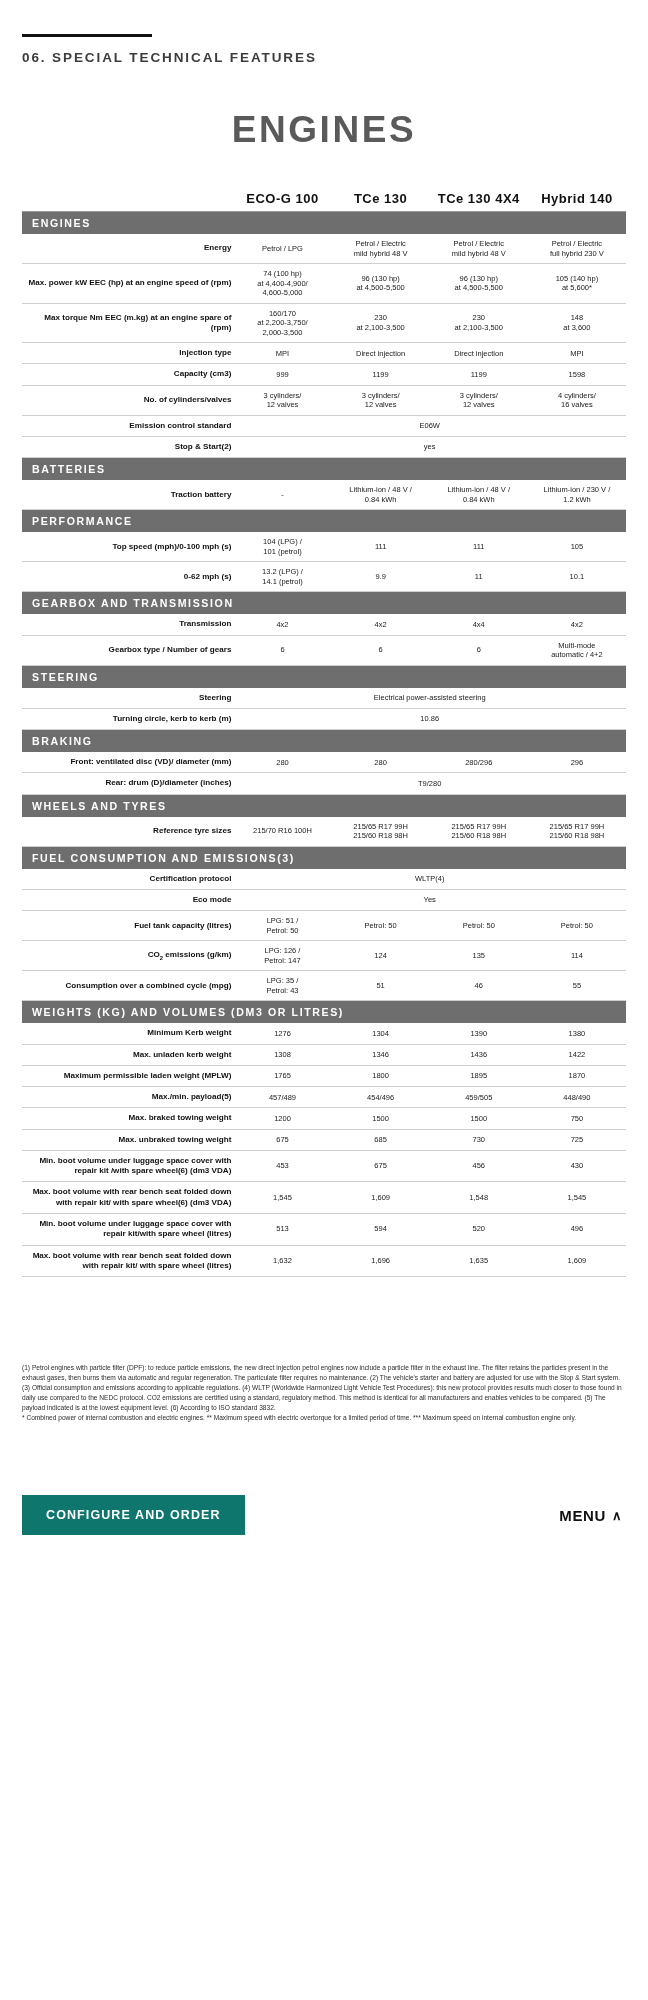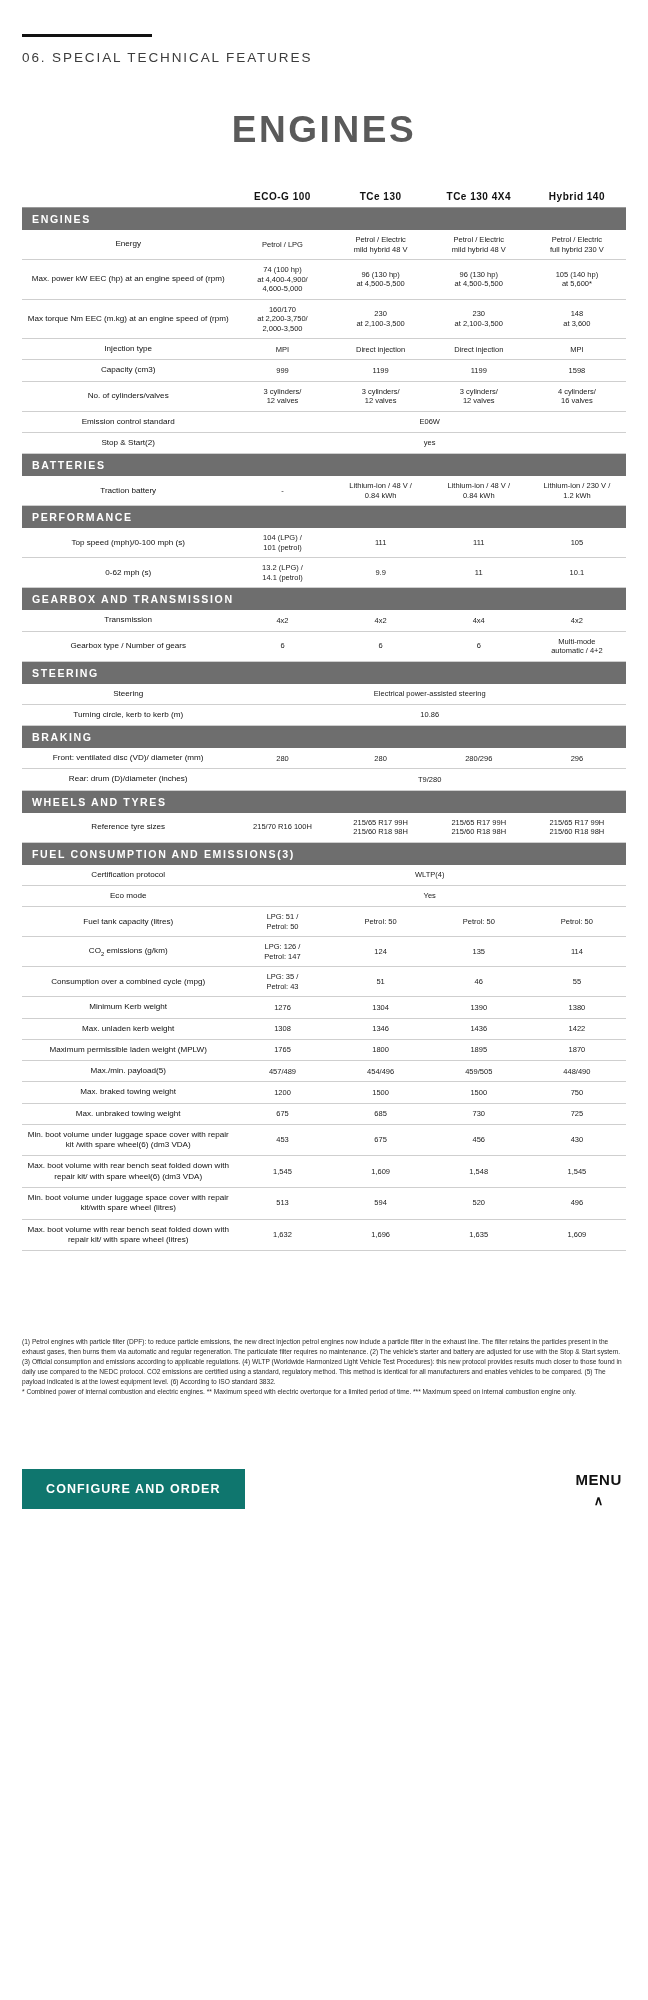--- a/index.html
+++ b/index.html
@@ -23,21 +23,21 @@
 
   
   .rule-top {
     width: 130px;
     height: 3px;
     background: #111;
     margin: 34px 0 13px 0;
   }
   .eyebrow {
     font-size: 13.5px;
-    font-weight: normal;
+    font-weight: bold;
     letter-spacing: 1.9px;
     color: #3c3c3c;
     margin: 0 0 44px 0;
     white-space: nowrap;
   }
   .page-title {
     text-align: center;
     font-size: 37px;
     font-weight: bold;
     letter-spacing: 2.6px;
@@ -49,21 +49,21 @@
   table.spec {
     width: 100%;
     border-collapse: collapse;
     table-layout: fixed;
     font-size: 7.6px;
   }
   table.spec col.c-label { width: 35%; }
   table.spec col.c-val   { width: 16.25%; }
 
   th.colhead {
-    font-size: 10px;
+    font-size: 13px;
     font-weight: bold;
     letter-spacing: 0.5px;
     color: #111;
     text-align: center;
     padding: 4px 2px 5px 2px;
     vertical-align: bottom;
     border-bottom: 1.6px solid #9a9a9a;
   }
   th.colhead.blank { border-bottom: 1.6px solid #9a9a9a; }
 
@@ -77,24 +77,24 @@
     border: none;
   }
 
   tr.row td {
     border-bottom: 1px solid #cfcfcf;
     padding: 5px 2px;
     vertical-align: middle;
     line-height: 1.27;
   }
   tr.row td.label {
-    text-align: center;
+    text-align: right;
     padding-left: 3px;
     font-size: 8.1px;
-    font-weight: normal;
+    font-weight: bold;
     color: #111;
   }
   tr.row td.val {
     text-align: center;
     font-size: 7.5px;
     color: #1a1a1a;
     font-weight: normal;
   }
   tr.row td.val.span {
     text-align: center;
@@ -133,21 +133,20 @@
   .menu {
     font-size: 15px;
     font-weight: bold;
     letter-spacing: 0.6px;
     color: #111;
     display: flex;
     align-items: center;
     gap: 6px;
     cursor: pointer;
     padding-right: 4px;
-    flex-direction: column;
   }
   .chev { font-size: 13px; line-height: 1; }
 </style>
 </head>
 <body>
 
 <div class="page">
 
   <div class="rule-top"></div>
   <div class="eyebrow">06. SPECIAL TECHNICAL FEATURES</div>
@@ -182,21 +181,21 @@
           <td class="val">Petrol / Electric<br>full hybrid 230 V</td>
         </tr>
         <tr class="row">
           <td class="label">Max. power kW EEC (hp) at an engine speed of (rpm)</td>
           <td class="val">74 (100 hp)<br>at 4,400-4,900/<br>4,600-5,000</td>
           <td class="val">96 (130 hp)<br>at 4,500-5,500</td>
           <td class="val">96 (130 hp)<br>at 4,500-5,500</td>
           <td class="val">105 (140 hp)<br>at 5,600*</td>
         </tr>
         <tr class="row">
-          <td class="label">Max torque Nm EEC (m.kg) at an engine speed of (rpm)</td>
+          <td class="label">Max torque Nm EEC (m.kg) at an engine spare of (rpm)</td>
           <td class="val">160/170<br>at 2,200-3,750/<br>2,000-3,500</td>
           <td class="val">230<br>at 2,100-3,500</td>
           <td class="val">230<br>at 2,100-3,500</td>
           <td class="val">148<br>at 3,600</td>
         </tr>
         <tr class="row">
           <td class="label">Injection type</td>
           <td class="val">MPI</td>
           <td class="val">Direct injection</td>
           <td class="val">Direct injection</td>
@@ -327,20 +326,23 @@
           <td class="val">124</td>
           <td class="val">135</td>
           <td class="val">114</td>
         </tr>
         <tr class="row">
           <td class="label">Consumption over a combined cycle (mpg)</td>
           <td class="val">LPG: 35 /<br>Petrol: 43</td>
           <td class="val">51</td>
           <td class="val">46</td>
           <td class="val">55</td>
+        </tr>
+        <tr class="section">
+          <td colspan="5">WEIGHTS (KG) AND VOLUMES (DM3 OR LITRES)</td>
         </tr>
         <tr class="row">
           <td class="label">Minimum Kerb weight</td>
           <td class="val">1276</td>
           <td class="val">1304</td>
           <td class="val">1390</td>
           <td class="val">1380</td>
         </tr>
         <tr class="row">
           <td class="label">Max. unladen kerb weight</td>

